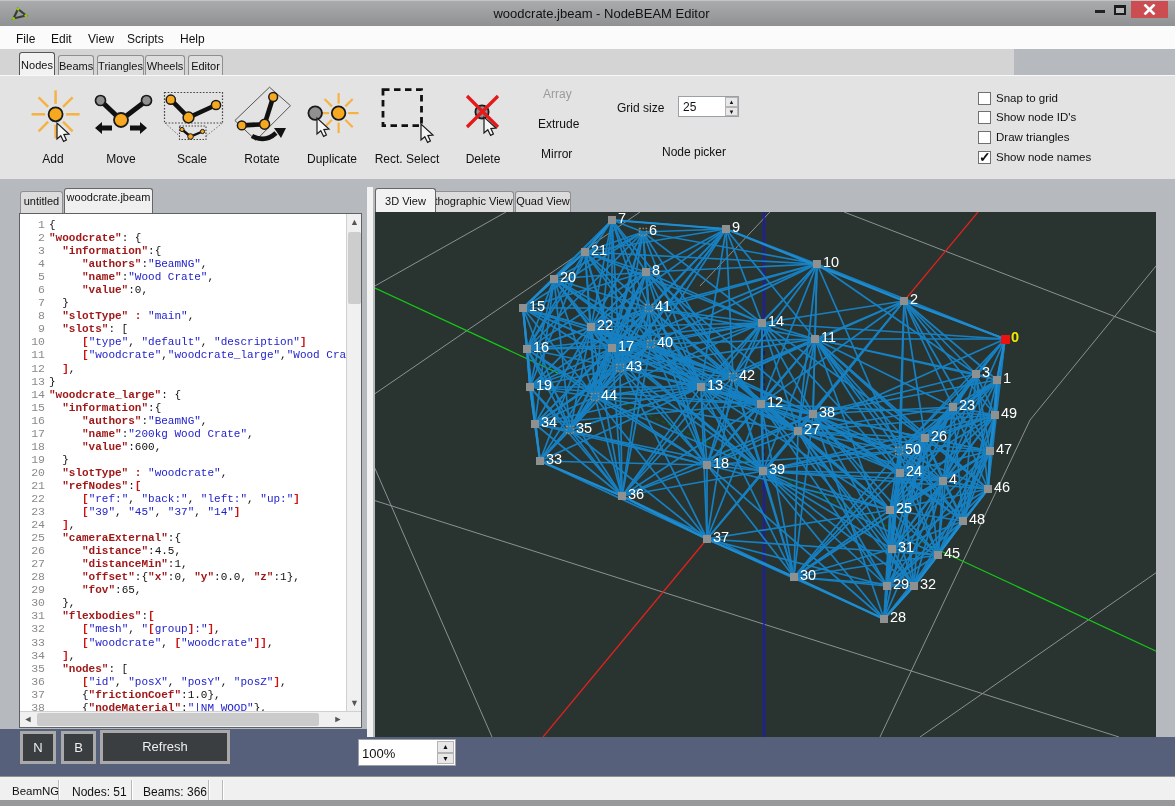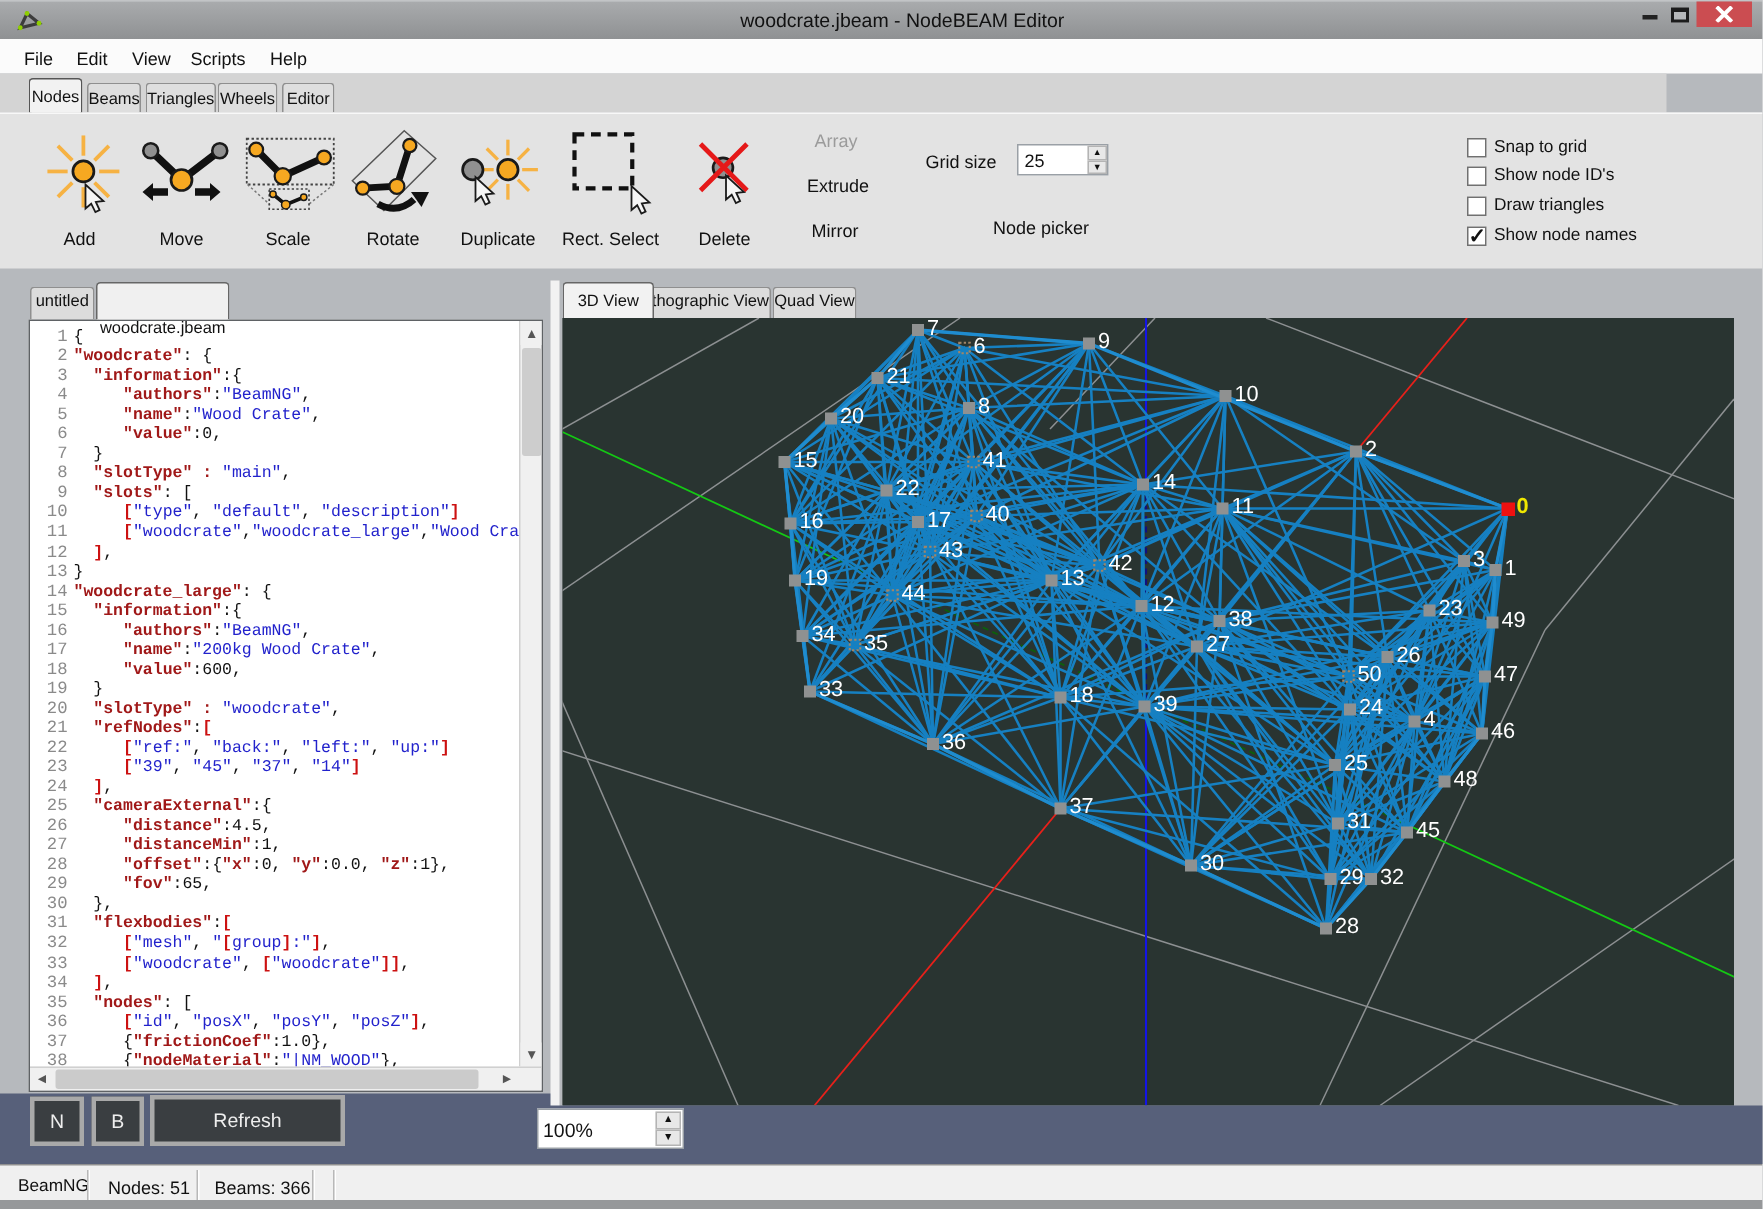--- a/index.html
+++ b/index.html
@@ -7,38 +7,38 @@
 #title { position:absolute; left:0; top:0; width:1175px; height:26px;
   background:linear-gradient(#a9abad,#8f9193); border-top:1px solid #c2c4c6; }
 #title .t { position:absolute; left:0; right:0; top:5px; text-align:center; font-size:13px; color:#111;margin-left:28px; }
 #min { position:absolute; left:1095px; top:9px; width:10px; height:3px; background:#222; }
 #max { position:absolute; left:1114px; top:4px; width:12px; height:10px; border:2px solid #1c1c1c; border-top-width:3px; background:#b6b8ba; }
 #close { position:absolute; left:1131px; top:0; width:37px; height:17px; background:#cb4d51; color:#fff; text-align:center; font-size:11px; line-height:16px; font-weight:bold; }
 
 #menu { position:absolute; left:0; top:26px; width:1175px; height:23px; background:#fbfbfb; font-size:12px; color:#111; }
 #menu span { position:absolute; top:6px; }
 
-#tabrow { position:absolute; left:0px; top:49px; width:1111px; height:26px; background:#d4d4d4; }
+#tabrow { position:absolute; left:0px; top:49px; width:1014px; height:26px; background:#d4d4d4; }
 .mtab { position:absolute; top:6px; height:20px; background:#dedede; border:1px solid #8f8f8f; border-bottom:none; border-radius:3px 3px 0 0; font-size:11px; color:#111; text-align:center; padding-top:4px; white-space:nowrap; }
 .mtab.act { top:3px; height:23px; background:#f2f2f2; border-color:#555; z-index:3; padding-top:6px; }
 
 #toolbar { position:absolute; left:0px; top:75px; width:1175px; height:104px; background:#e3e3e3; border-top:1px solid #f8f8f8; }
 .tlabel { position:absolute; top:76px; font-size:12px; color:#111; transform:translateX(-50%); }
 .glabel { position:absolute; font-size:12px; color:#9b9b9b; }
 #gridlbl { position:absolute; left:617px; top:25px; font-size:12px; color:#111; }
 #npick { position:absolute; left:622px; top:69px; font-size:12px; color:#111;margin-left:40px; }
 #spin { position:absolute; left:678px; top:20px; width:61px; height:21px; background:#fff; border:1px solid #9aa0a6; }
 #spin .v { position:absolute; left:4px; top:3px; font-size:12px; color:#111; }
 #spin .b { position:absolute; right:0px; top:0px; width:13px; height:19px; }
 #spin .b div { width:13px; height:9.5px; background:#e8e8e8; border:1px solid #b4b4b4; font-size:6px; line-height:8px; text-align:center; color:#111; }
 .cb { position:absolute; left:978px; width:13px; height:13px; background:#fff; border:1px solid #707070; }
 .cblbl { position:absolute; left:996px; font-size:11.5px; color:#111; }
 .cb.ck:after { content:"\2713"; position:absolute; left:0px; top:-3px; font-size:14px; font-weight:bold; color:#111; }
 .etab { position:absolute; font-size:11px; color:#111; background:#dcdcdc; border:1px solid #8f8f8f; border-bottom:none; border-radius:3px 3px 0 0; height:22px; top:191px; text-align:center; padding-top:3px; }
-.etab.act { background:#f0f0f0; border-color:#666; top:188px; height:25px; z-index:3; padding-top:24px; }
+.etab.act { background:#f0f0f0; border-color:#666; top:188px; height:25px; z-index:3; padding-top:2px; }
 #editor { position:absolute; left:19px; top:213px; width:343px; height:515px; background:#fff; border:1px solid #5f6265; overflow:hidden; }
 #codewrap { position:absolute; left:0; top:4px; width:326px; height:496px; overflow:hidden; background:#fff; }
 .cl { white-space:pre; font-family:"Liberation Mono",monospace; font-size:11px; line-height:13.05px; height:13.05px; }
 .ln { display:inline-block; width:29px; text-align:right; color:#8a8a8a; padding-right:4px; font-size:11.5px; line-height:13.05px; }
 .ct { color:#111; }
 .ct i { font-style:normal; }
 .ct .k { color:#a01818; font-weight:bold; }
 .ct .s { color:#2222cc; }
 .ct .r { color:#cc1111; font-weight:bold; }
 #vsb { position:absolute; right:0; top:0; width:15px; height:497px; background:#f0f0f0; border-left:1px solid #d0d0d0; }

